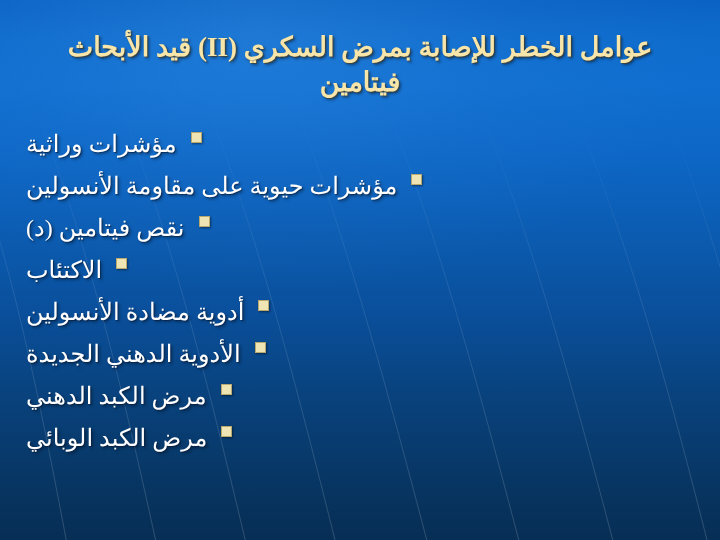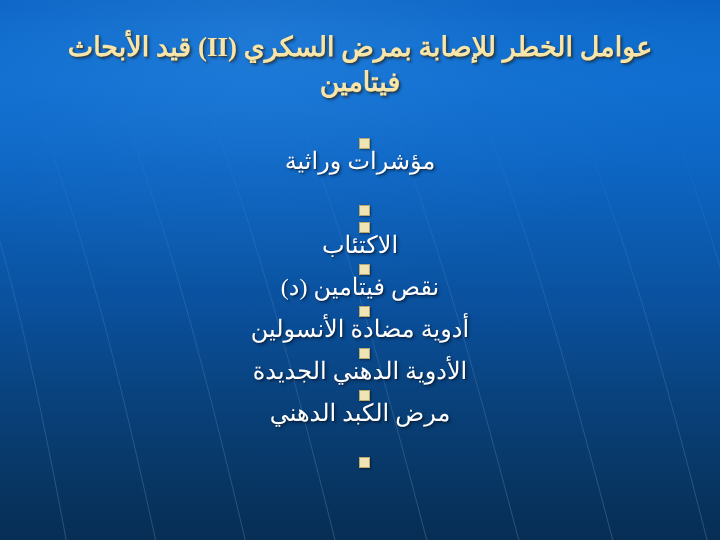--- a/index.html
+++ b/index.html
@@ -77,22 +77,22 @@
     top: 132px;
     left: 26px;
     right: 26px;
     direction: rtl;
     list-style: none;
     margin: 0;
     padding: 0;
   }
   .bullet-row {
     display: flex;
-    flex-direction: column;
-    align-items: center;
+    flex-direction: row;
+    align-items: flex-start;
     justify-content: flex-end;
     height: 42px;
     padding-left: 0;
     padding-right: 0;
   }
   .bullet-marker {
     flex: 0 0 auto;
     width: 9px;
     height: 9px;
     background: #efe4b4;
@@ -165,48 +165,50 @@
 
     <ul id="bullet-list">
 
       <li class="bullet-row">
         <span class="bullet-marker"></span>
         <span class="bullet-text">مؤشرات وراثية</span>
       </li>
 
       <li class="bullet-row">
         <span class="bullet-marker"></span>
-      </li>
-
+        <span class="bullet-text">مؤشرات حيوية على مقاومة الأنسولين</span>
+      </li>
+
+
+      <li class="bullet-row">
+        <span class="bullet-marker"></span>
+        <span class="bullet-text">نقص فيتامين (د)</span>
+      </li>
 
       <li class="bullet-row">
         <span class="bullet-marker"></span>
         <span class="bullet-text">الاكتئاب</span>
       </li>
 
       <li class="bullet-row">
         <span class="bullet-marker"></span>
-        <span class="bullet-text">نقص فيتامين (د)</span>
-      </li>
-
-      <li class="bullet-row">
-        <span class="bullet-marker"></span>
         <span class="bullet-text">أدوية مضادة الأنسولين</span>
       </li>
 
       <li class="bullet-row">
         <span class="bullet-marker"></span>
         <span class="bullet-text">الأدوية الدهني الجديدة</span>
       </li>
 
       <li class="bullet-row">
         <span class="bullet-marker"></span>
         <span class="bullet-text">مرض الكبد الدهني</span>
       </li>
 
       <li class="bullet-row">
         <span class="bullet-marker"></span>
+        <span class="bullet-text">مرض الكبد الوبائي</span>
       </li>
 
     </ul>
 
   </div>
 </div>
 
 </body></html>

